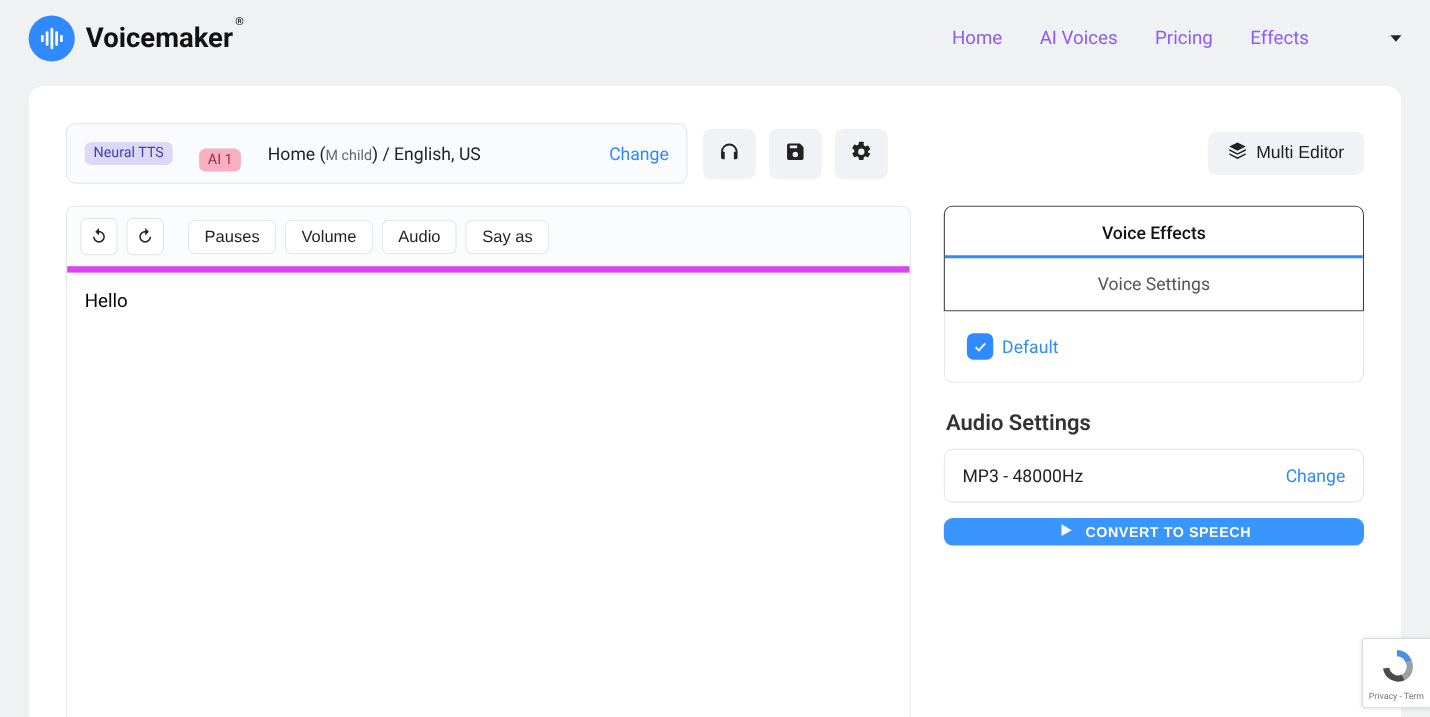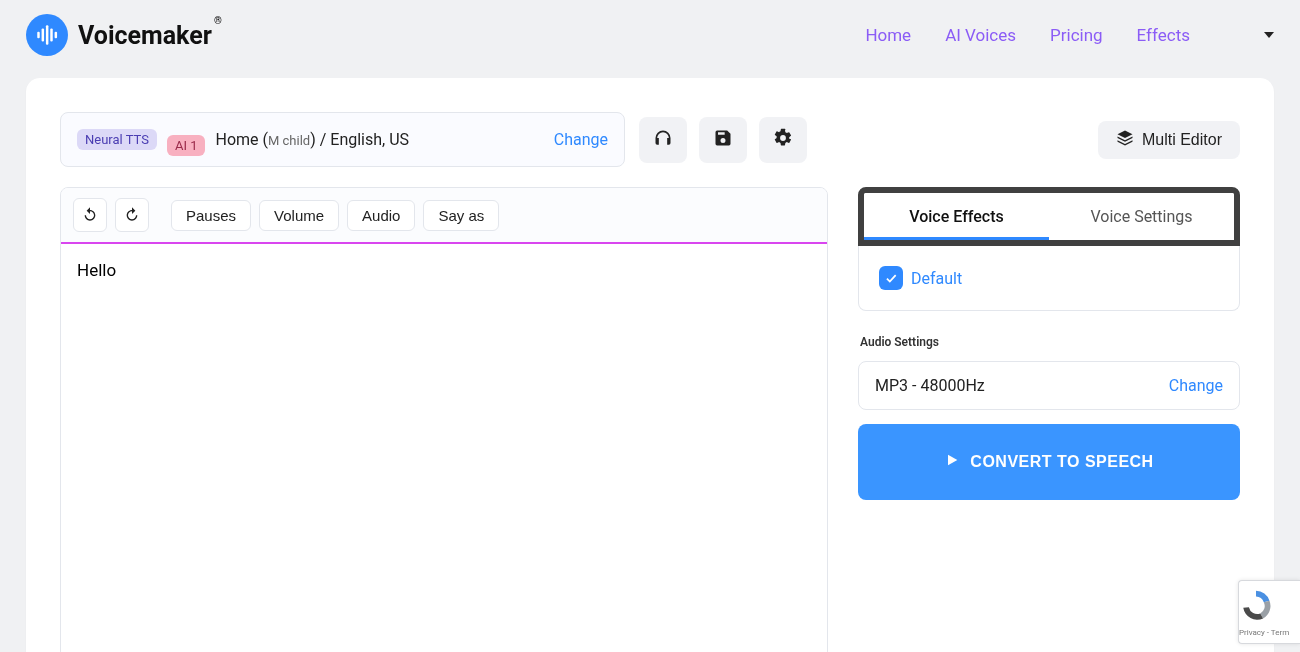--- a/index.html
+++ b/index.html
@@ -83,21 +83,21 @@
   }
 
   .voice-select {
     flex: 0 0 565px;
     border: 1px solid #e3e6ec;
     background: #fafbff;
     border-radius: 8px;
     padding: 10px 16px;
     display: flex;
     align-items: center;
-    gap: 10px;
+    gap: 24px;
   }
   .badge {
     display: inline-block;
     padding: 3px 8px;
     border-radius: 6px;
     font-size: 13px;
   }
   .badge-neural { background: #dcd9f7; color: #4a3db2; }
   .badge-ai { background: #f8b0c0; color: #9a2a4a; margin-top: 12px; }
   .voice-name { font-size: 16px; color: #222; }
@@ -144,21 +144,21 @@
   .editor-col { flex: 0 0 768px; }
   .side-col   { flex: 1; }
 
   .editor-box {
     border: 1px solid #e3e6ec;
     border-radius: 8px;
     overflow: hidden;
   }
   .editor-toolbar {
     background: #fbfcfe;
-    border-bottom: 2px solid #d946ef;
+    border-bottom: 6px solid #d946ef;
     padding: 10px 12px;
     display: flex;
     align-items: center;
     gap: 8px;
   }
   .tb-icon {
     width: 34px; height: 34px;
     border: 1px solid #e3e6ec;
     border-radius: 6px;
     background: #fff;
@@ -181,23 +181,24 @@
     font-size: 17px;
     outline: none;
     border: none;
     width: 100%;
     resize: none;
     font-family: inherit;
   }
 
   .tabs {
     display: flex;
-    border: 6px solid #404040;
+    border: 1px solid #404040;
     border-radius: 8px 8px 0 0;
     overflow: hidden;
+    flex-direction: column;
   }
   .tab {
     flex: 1;
     text-align: center;
     padding: 14px 0;
     font-size: 16px;
     cursor: pointer;
     background: #fff;
   }
   .tab.active {
@@ -221,21 +222,21 @@
   .check {
     width: 24px; height: 24px;
     border-radius: 6px;
     background: #2f89ff;
     display: flex; align-items: center; justify-content: center;
   }
   .check svg { width: 14px; height: 14px; stroke: #fff; stroke-width: 3; fill: none; }
   .default-label { color: #2f89ff; font-size: 16px; }
 
   .section-title {
-    font-size: 12px;
+    font-size: 20px;
     font-weight: 600;
     color: #333;
     margin: 24px 0 12px 2px;
   }
 
   .audio-row {
     border: 1px solid #e3e6ec;
     border-radius: 8px;
     padding: 14px 16px;
     display: flex;
@@ -245,22 +246,22 @@
   }
   .audio-change { color: #2f89ff; cursor: pointer; }
 
   .convert-btn {
     width: 100%;
     margin-top: 14px;
     background: #3a95ff;
     color: #fff;
     border: none;
     border-radius: 8px;
-    padding: 28px 0;
-    font-size: 16px;
+    padding: 3px 0;
+    font-size: 13px;
     font-weight: 700;
     letter-spacing: 0.5px;
     cursor: pointer;
     display: flex;
     align-items: center;
     justify-content: center;
     gap: 10px;
   }
   .convert-btn svg { width: 16px; height: 16px; fill: #fff; }
 
@@ -270,21 +271,21 @@
     right: 0;
     bottom: 8px;
     width: 62px;
     height: 64px;
     background: #fff;
     border: 1px solid #d7d9dd;
     border-right: none;
     border-radius: 4px 0 0 4px;
     display: flex;
     flex-direction: column;
-    align-items: flex-start;
+    align-items: center;
     justify-content: center;
     box-shadow: 0 0 4px rgba(0,0,0,0.1);
   }
   .recaptcha svg { width: 34px; height: 34px; }
   .recaptcha-text {
     font-size: 8px;
     color: #777;
     margin-top: 2px;
   }
 </style>

